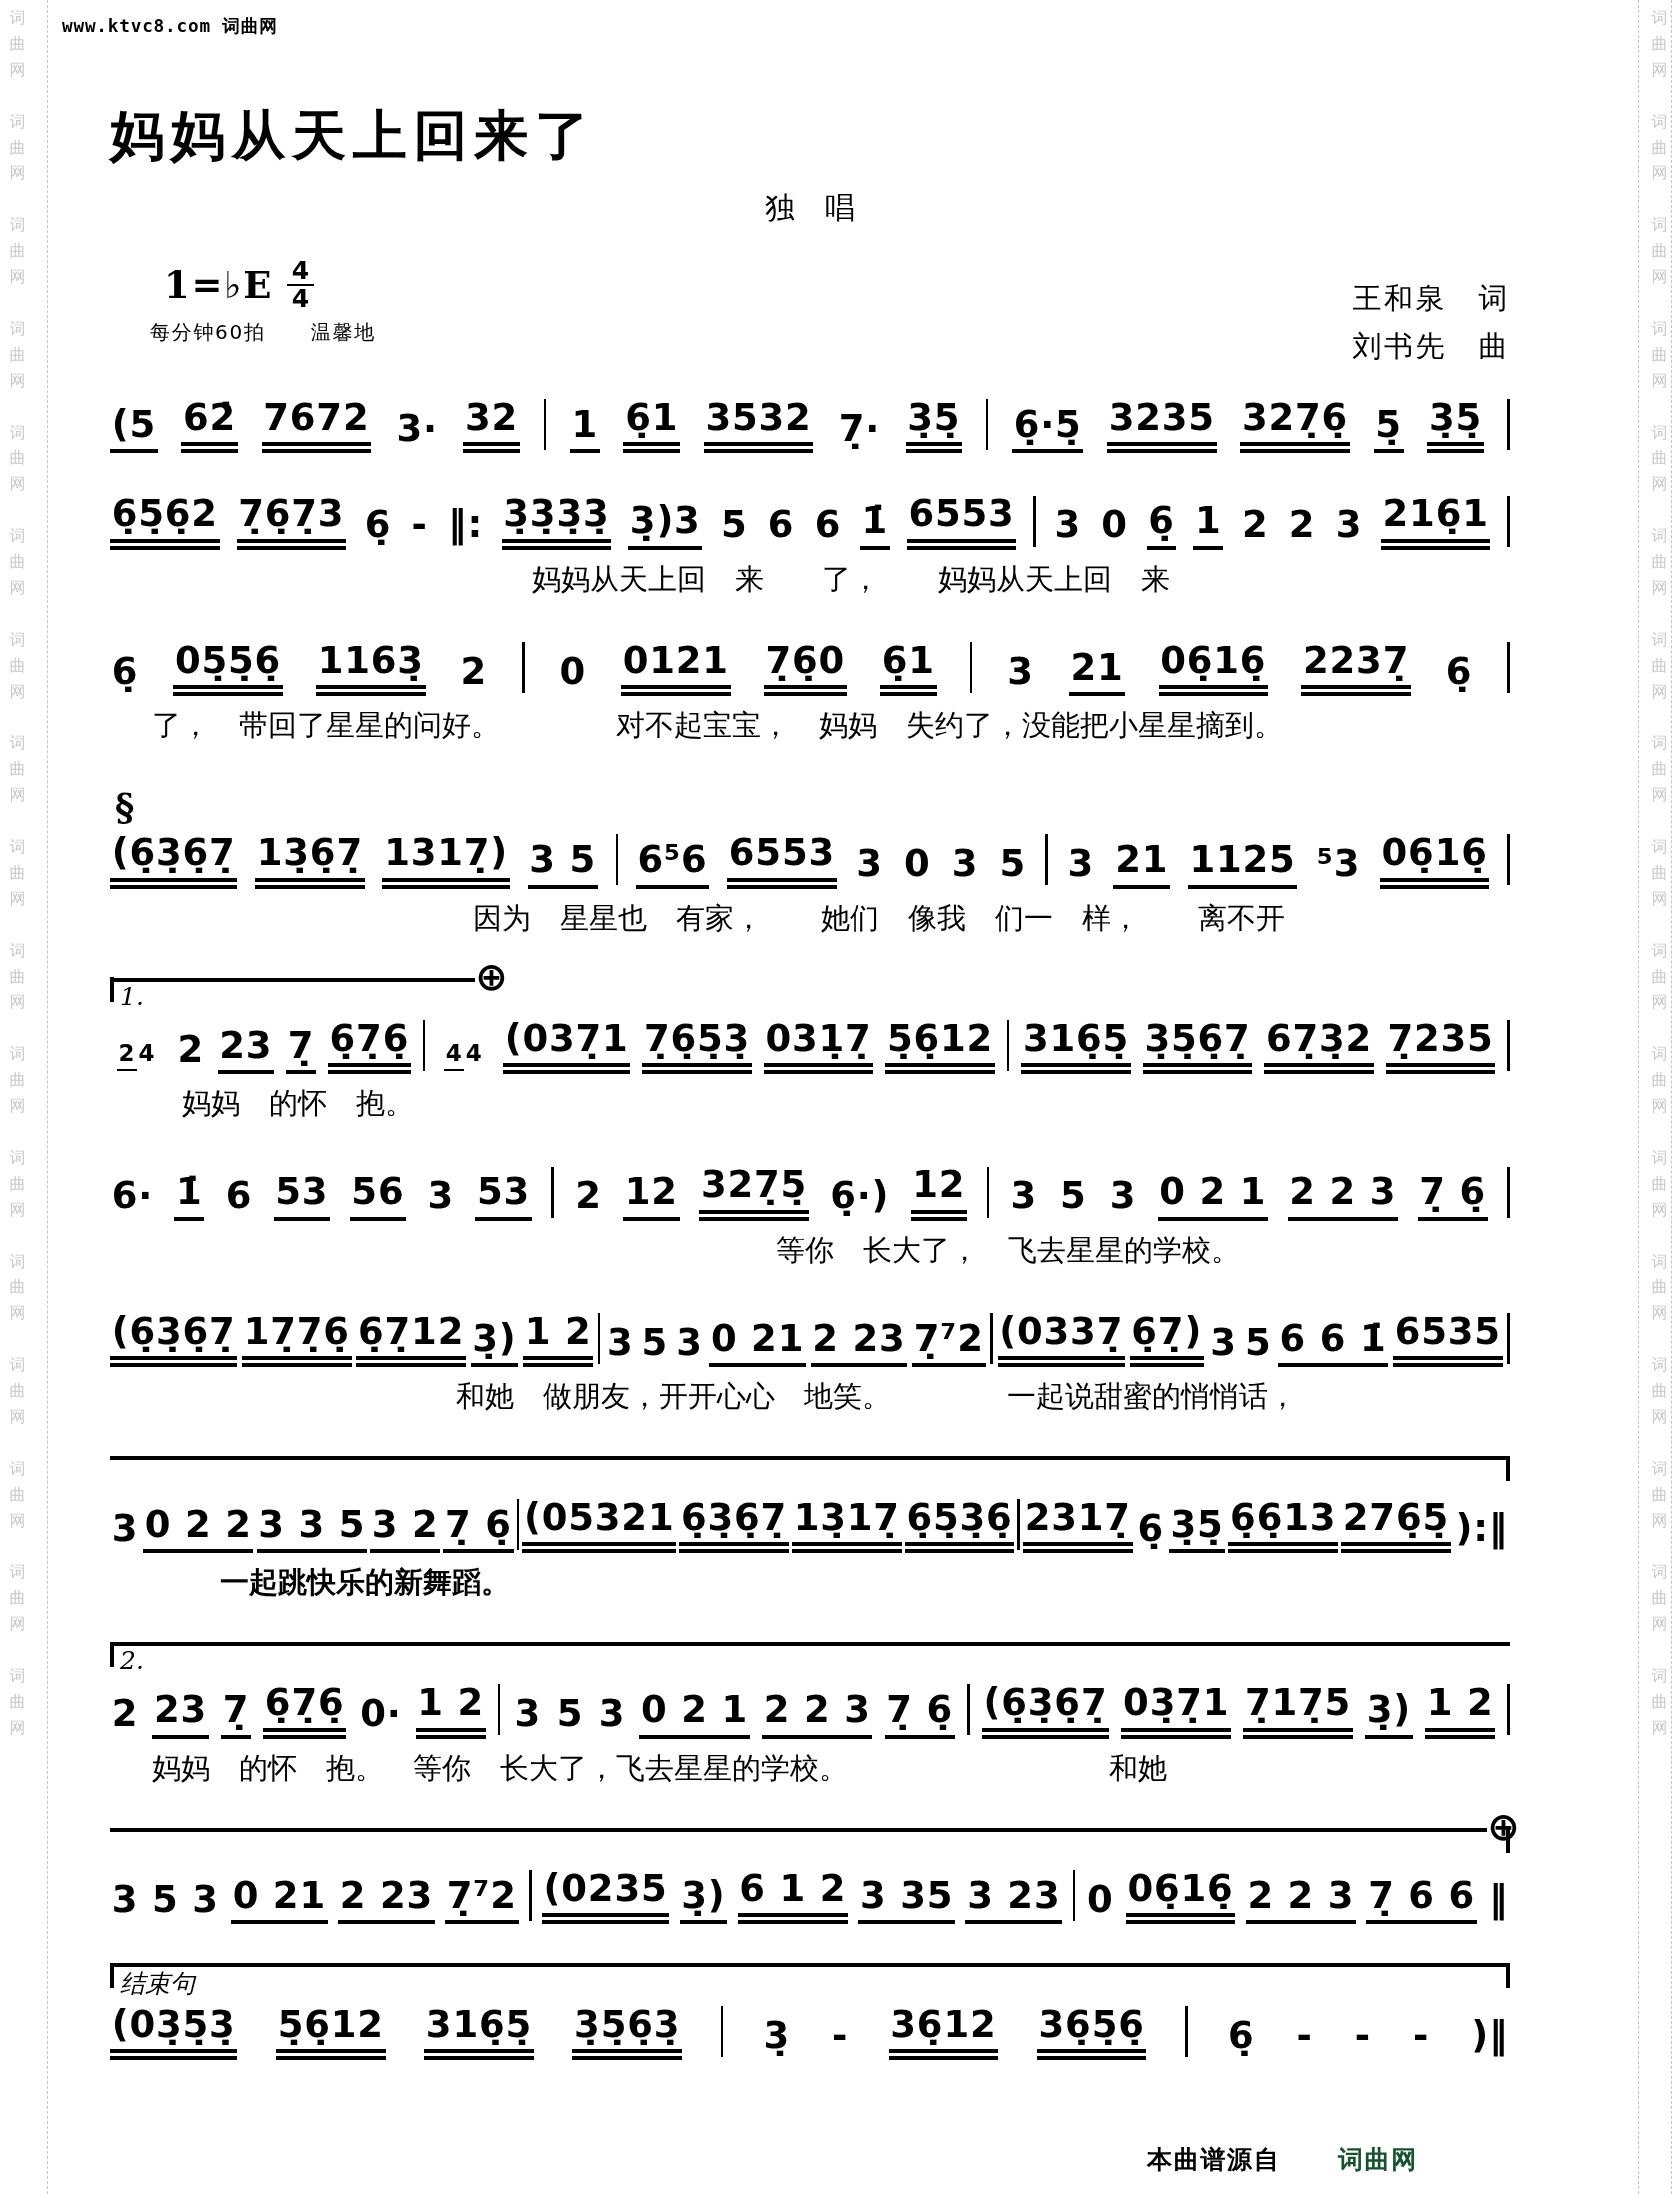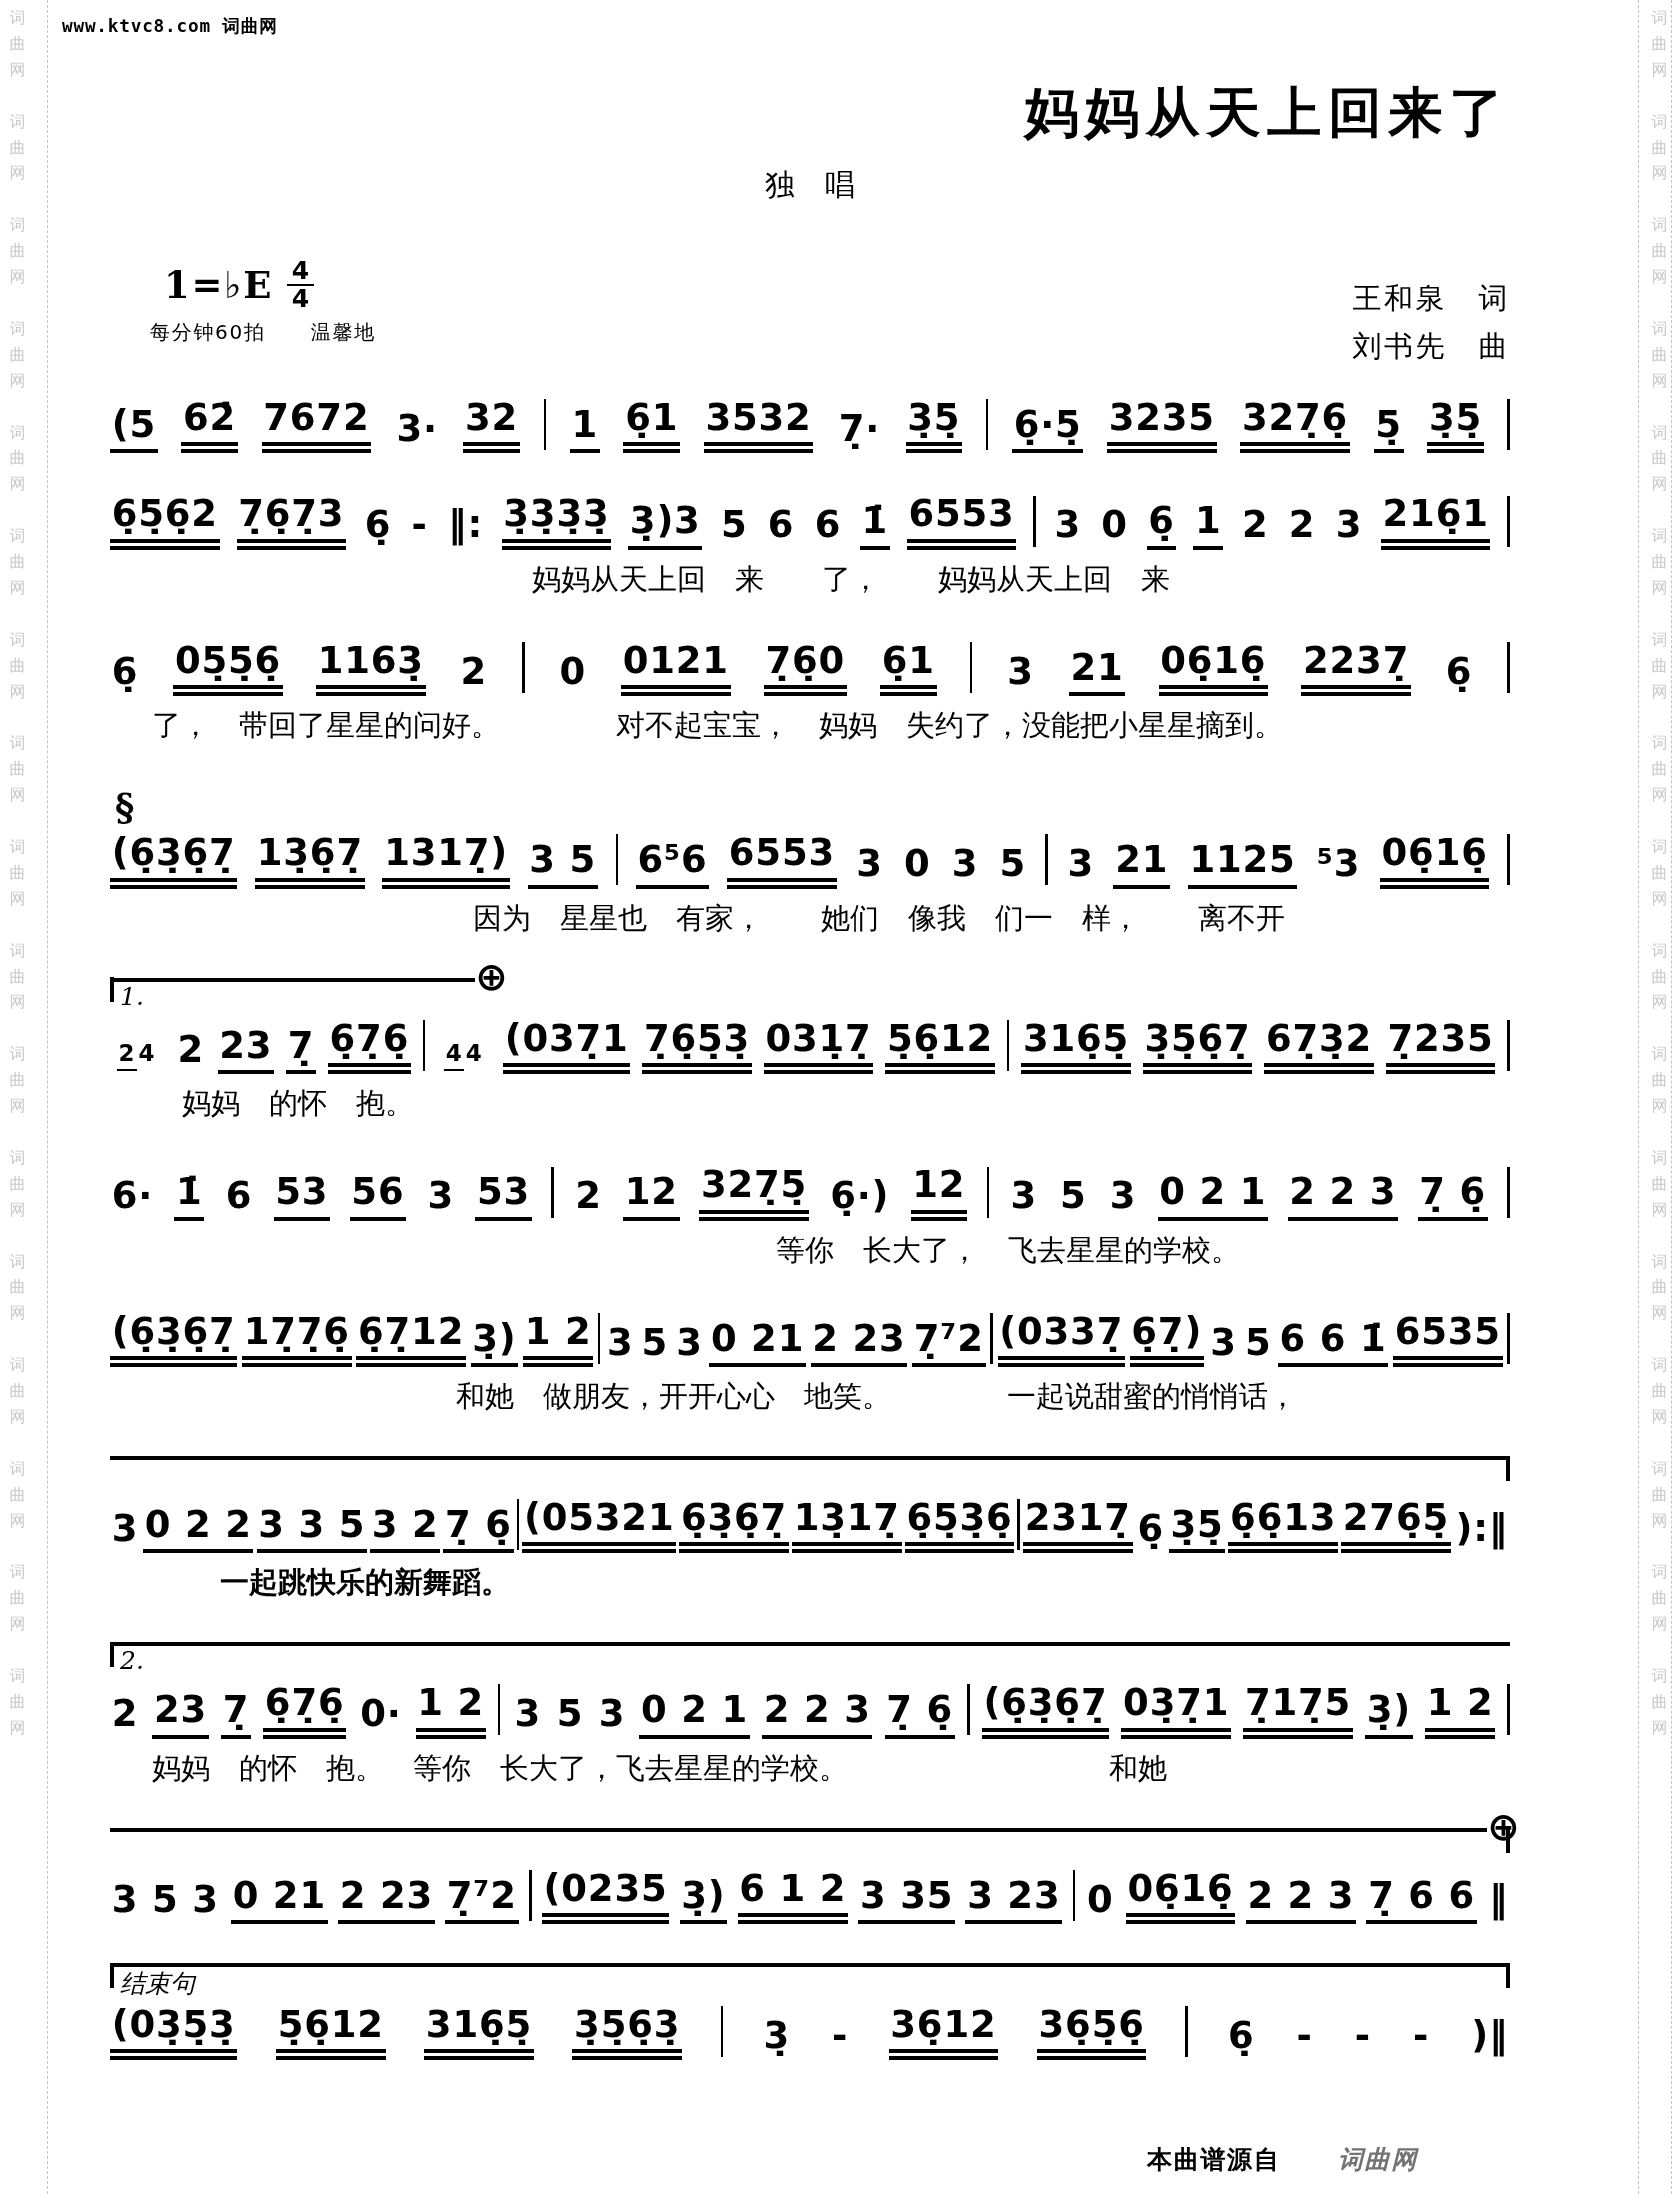--- a/index.html
+++ b/index.html
@@ -19,21 +19,21 @@
   .dash-l{left:47px;}
   .dash-r1{left:1638px;}
   .dash-r2{left:1671px;}
   
   .url-note{
     position:absolute;left:62px;top:13.5px;font-size:17.7px;letter-spacing:0.8px;
     font-family:"DejaVu Sans Mono",monospace;font-weight:bold;
   }
   .content{position:absolute;left:110px;top:0;width:1400px;}
   .title{
-    margin-top:77px;text-align:right;font-size:54px;font-weight:bold;
+    margin-top:100px;text-align:left;font-size:54px;font-weight:bold;
     letter-spacing:6.7px;font-family:"DejaVu Sans",sans-serif;
   }
   .subtitle{text-align:center;font-size:30px;margin-top:15px;font-family:"DejaVu Serif",serif;}
   .keyblock{
     position:absolute;left:54px;top:258px;display:flex;align-items:center;
     font-weight:bold;font-size:37px;
   }
   .keyblock .keytxt{letter-spacing:1.7px;font-family:"DejaVu Serif",serif;}
   .ts{
     display:inline-flex;flex-direction:column;align-items:center;justify-content:center;
@@ -300,15 +300,15 @@
     <div class="line">
       <div class="rule full lt rt">
         <span class="vlabel">结束句</span>
       </div>
       <div class="notes"><span class="u2">(03̣5̣3̣</span><span class="u2">5̣6̣12</span><span class="u2">316̣5̣</span><span class="u2">3̣5̣6̣3̣</span><span class="bar"></span><span>3̣</span><span>-</span><span class="u2">36̣12</span><span class="u2">36̣5̣6̣</span><span class="bar"></span><span>6̣</span><span>-</span><span>-</span><span>-</span><span>)‖</span></div>
     </div>
   </div>
 
 <div class="footer">
   <span>本曲谱源自</span>
-  <span class="site" style="color: #737373; font-style: italic;">词曲网</span>
+  <span class="site" style="color: #14532d;">词曲网</span>
 </div>
 
 
 </body></html>

